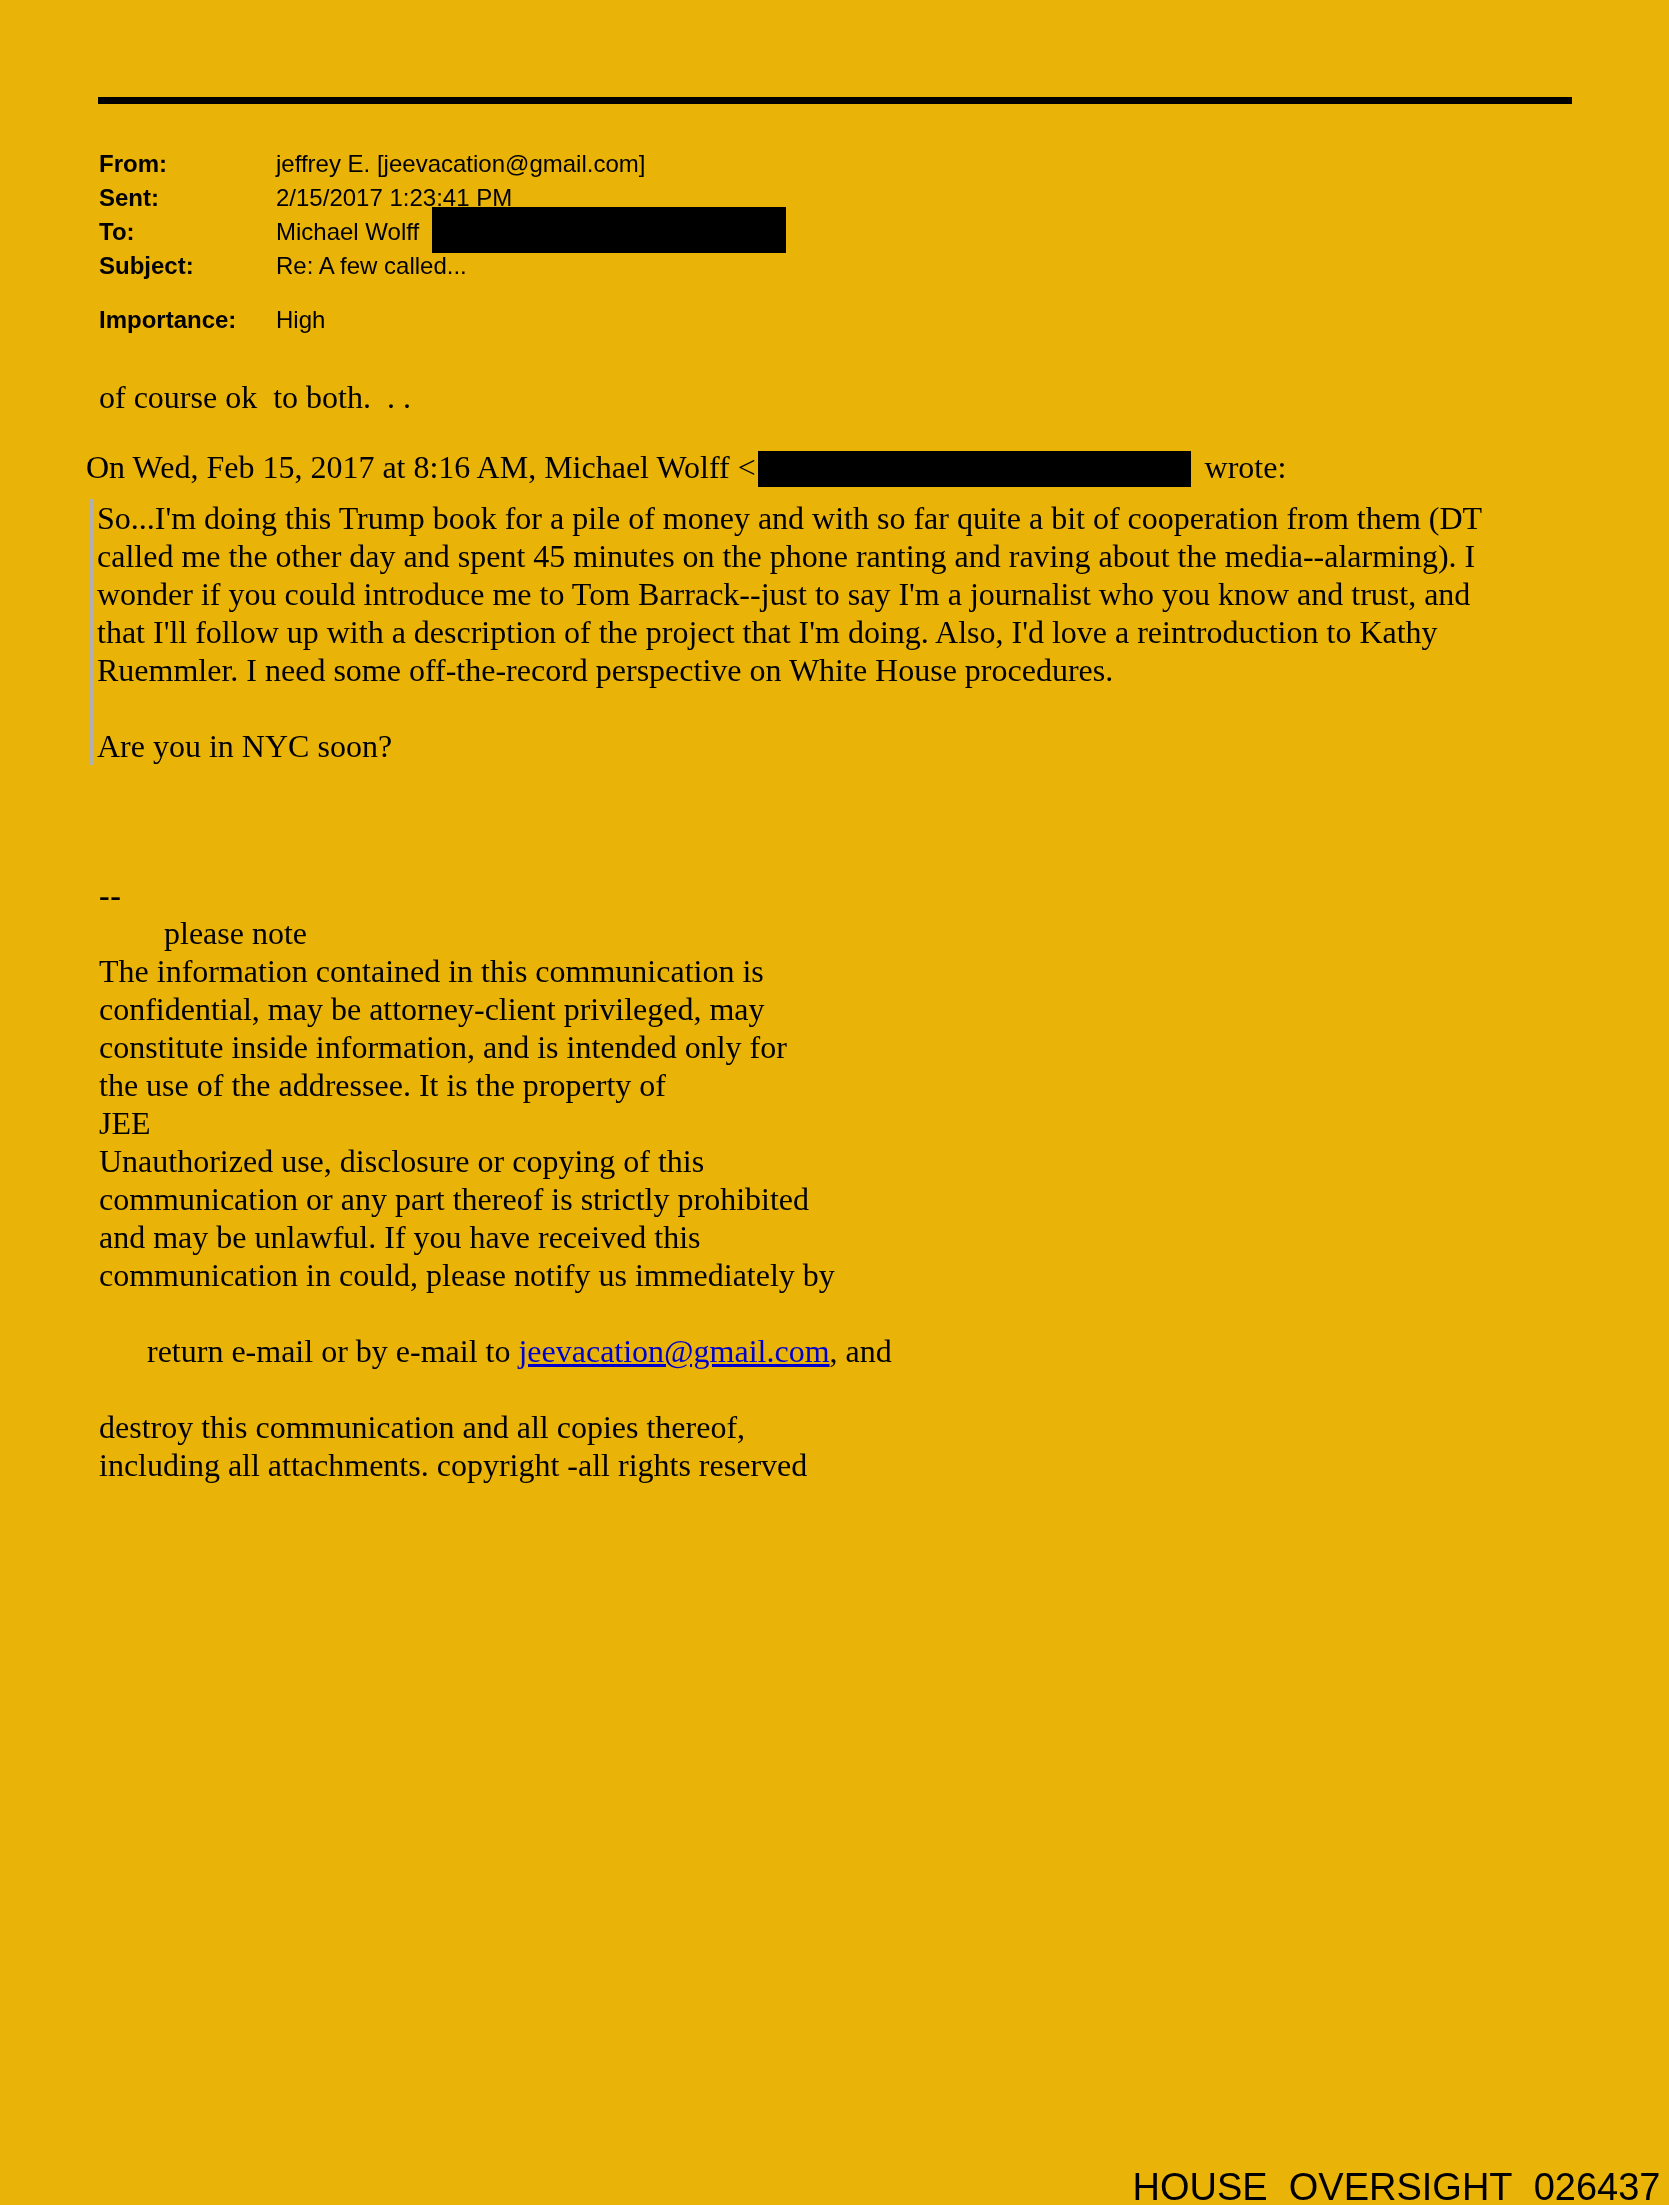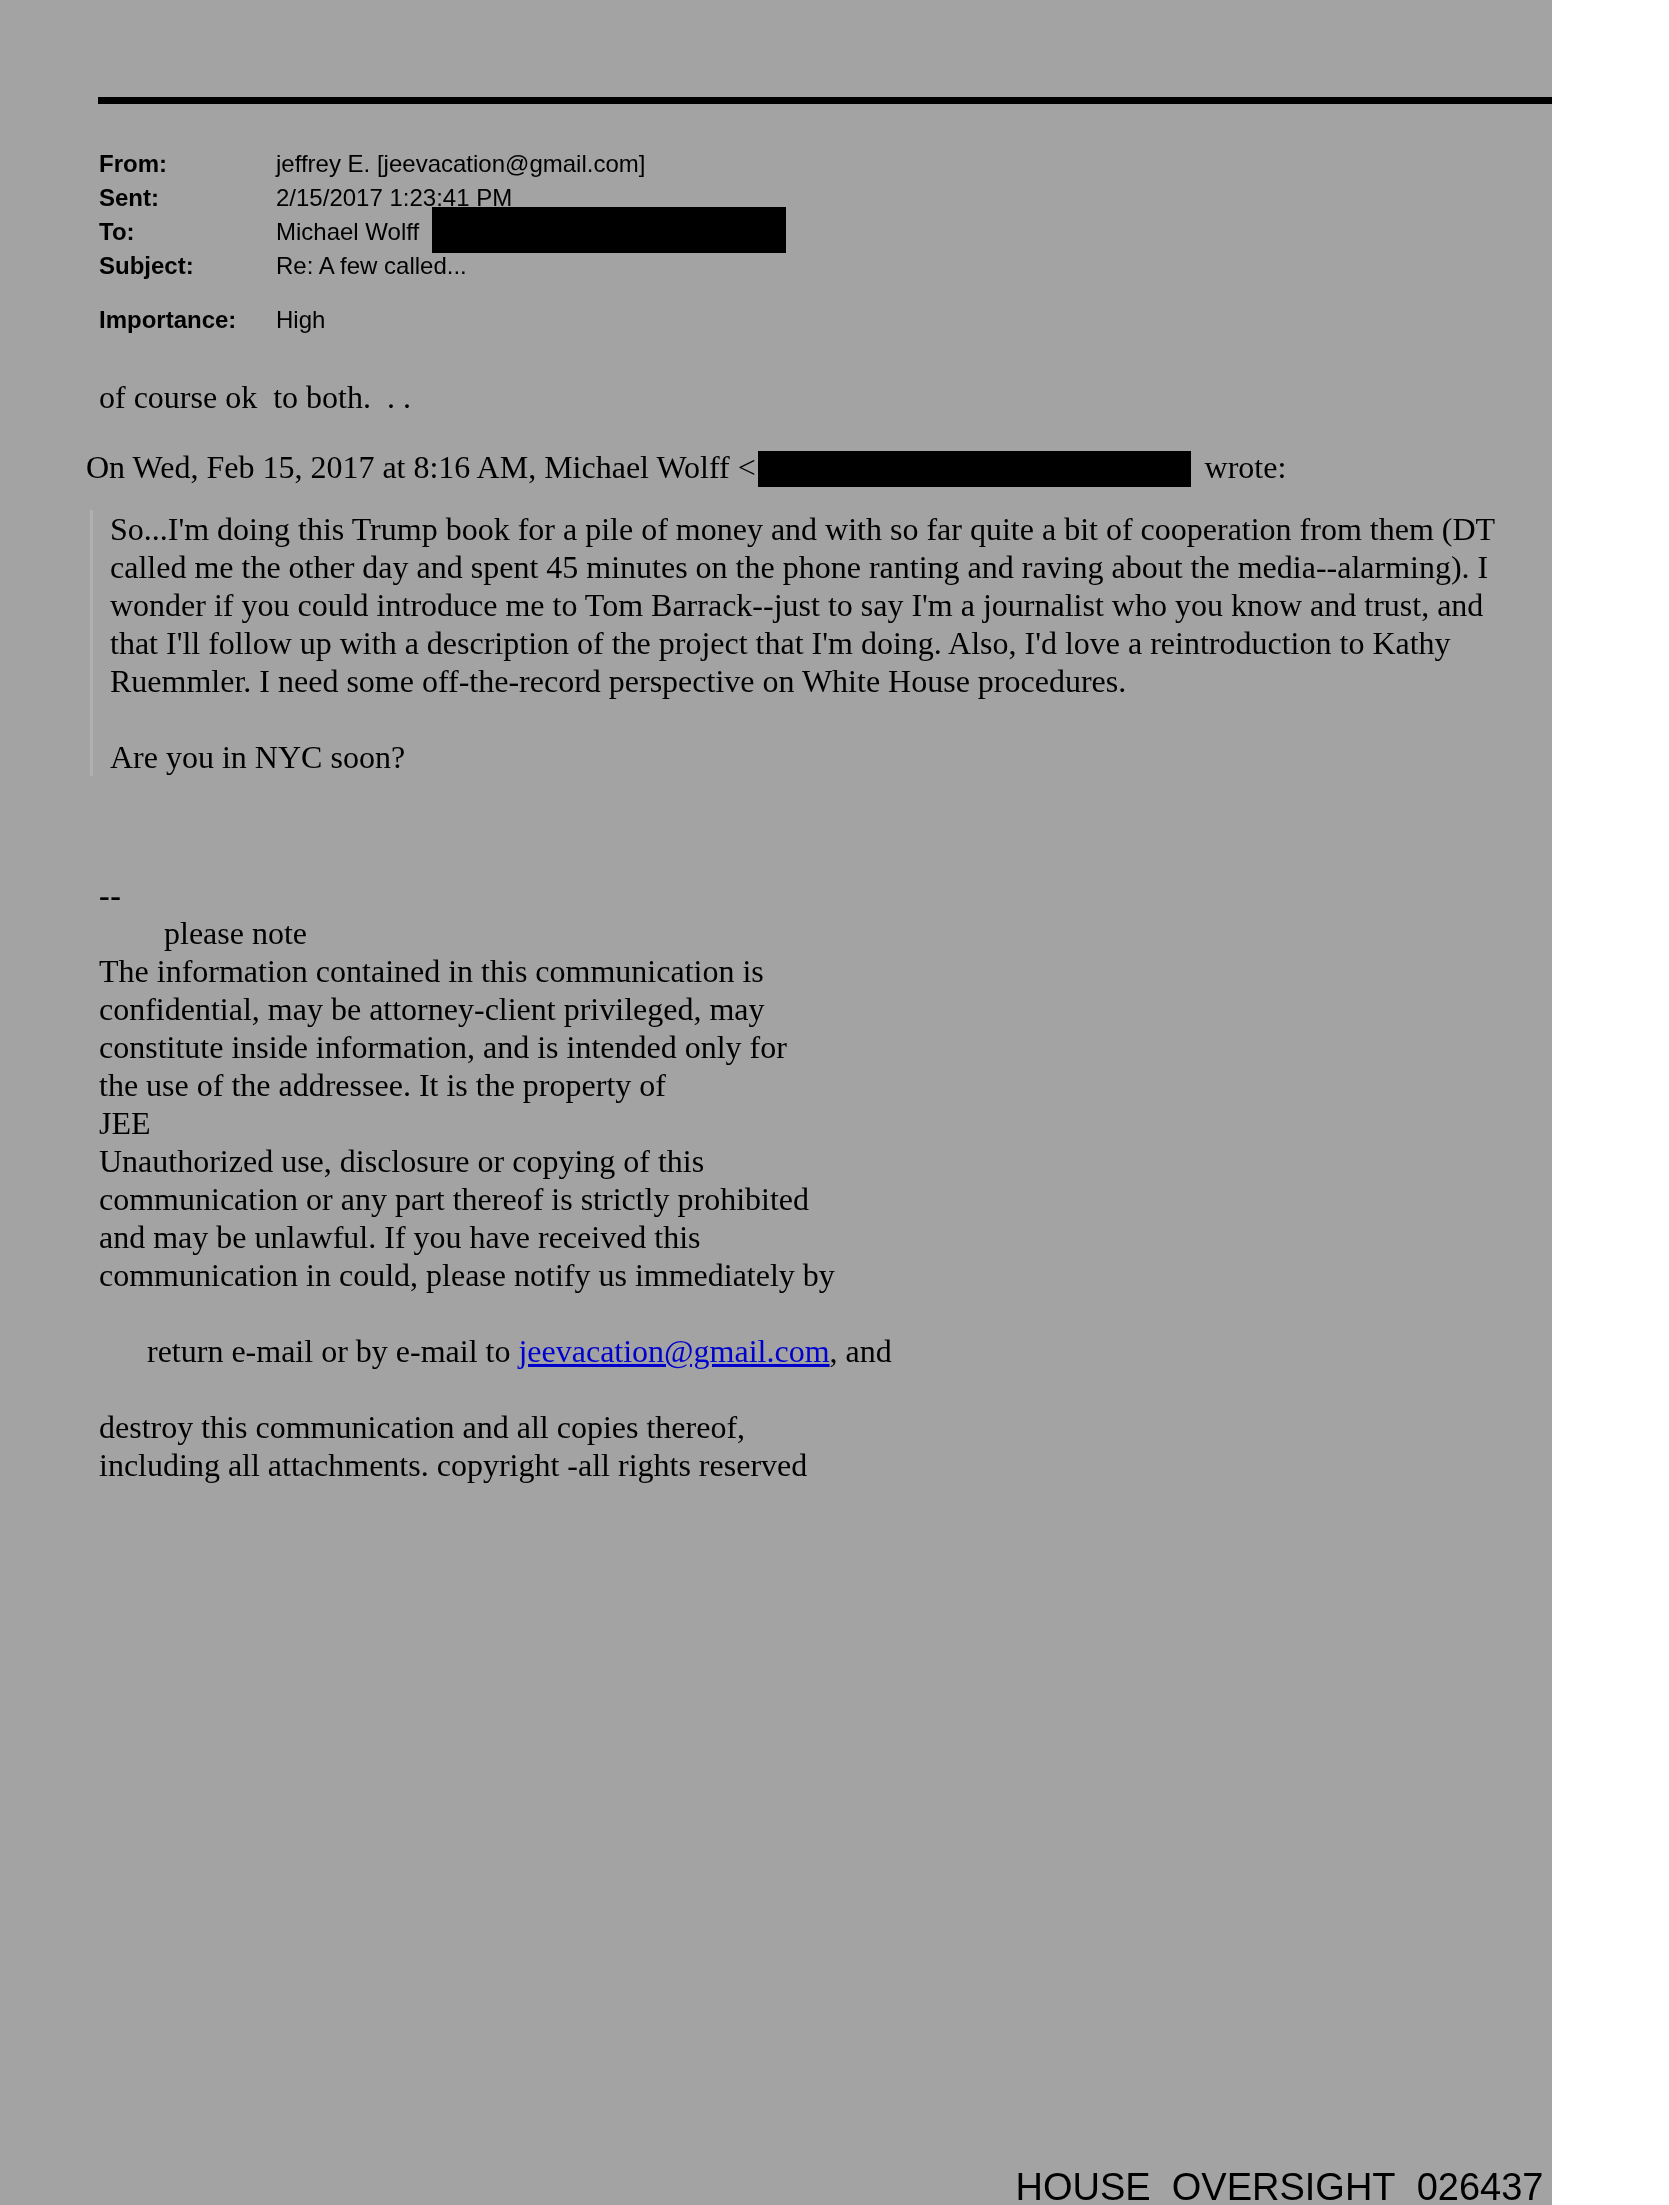--- a/index.html
+++ b/index.html
@@ -2,23 +2,23 @@
 <html style="font-size:10.5px"><head>
 <meta charset="utf-8">
 <style>
   html, body {
     margin: 0;
     padding: 0;
     background: #ffffff;
   }
   .page {
     position: relative;
-    width: 1552px;
+    width: 1669px;
     height: 2205px;
-    background: #a3a3a3;
+    background: #eab308;
     color: #000000;
     overflow: hidden;
   }
   .top-rule {
     position: absolute;
     left: 98px;
     top: 97px;
     width: 1474px;
     height: 7.2px;
     background: #000000;
@@ -76,23 +76,23 @@
     display: inline-block;
     width: 433px;
     height: 36px;
     background: #000000;
     vertical-align: middle;
     margin: 0 5.2px 3.9px 2.6px;
   }
   .quote-block {
     position: absolute;
     left: 90px;
-    top: 510px;
+    top: 499px;
     border-left: 3.3px solid #b0b0b0;
-    padding-left: 17px;
+    padding-left: 4px;
   }
   .line { white-space: pre; }
   .blank-line { height: 38px; }
   
   .signature {
     position: absolute;
     left: 99px;
     top: 876px;
   }
   .sig-sep { font-weight: bold; letter-spacing: 0.7px; }

